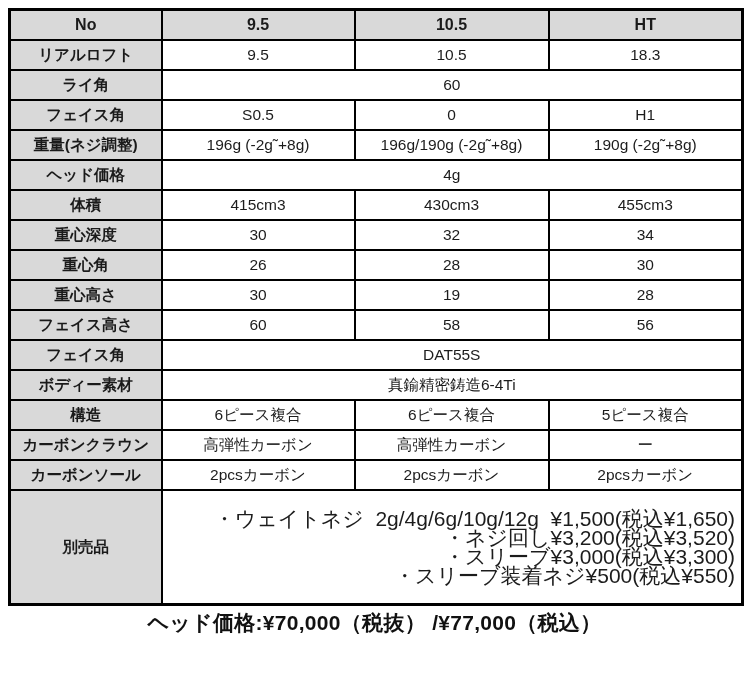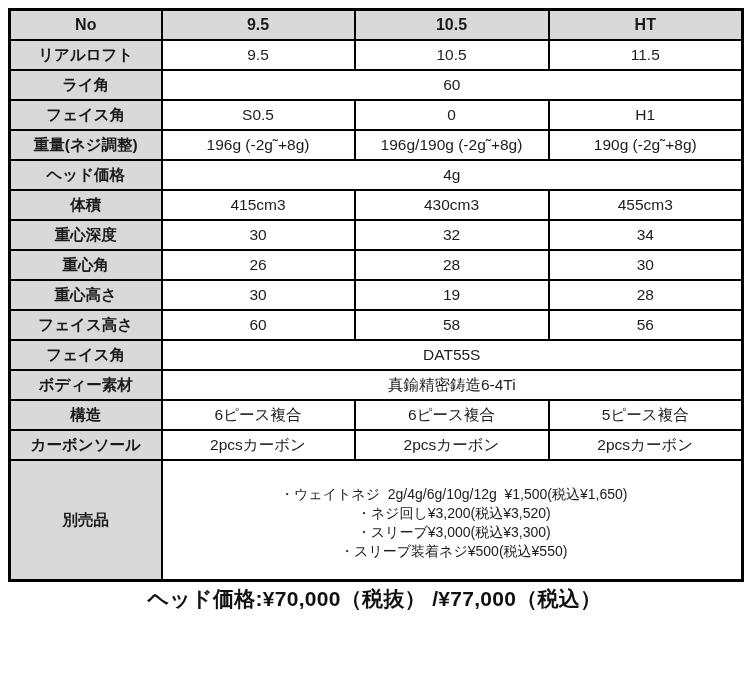--- a/index.html
+++ b/index.html
@@ -46,25 +46,25 @@
     color: #1a1a1a;
   }
   table.spec thead th {
     font-size: 16px;
   }
   table.spec td {
     background: #ffffff;
     font-weight: normal;
   }
   table.spec td.list-cell {
-    text-align: center;
+    text-align: right;
     vertical-align: middle;
-    padding: 14px 6px 8px 10px;
+    padding: 8px 6px 8px 10px;
     height: 96px;
-    font-size: 14px;
+    font-size: 21px;
     white-space: pre-wrap;
   }
   table.spec td.list-cell .line {
     line-height: 19px;
     white-space: pre-wrap;
   }
   .price-line {
     margin-top: 3px;
     text-align: center;
     font-size: 21px;
@@ -91,21 +91,21 @@
         <th>9.5</th>
         <th>10.5</th>
         <th>HT</th>
       </tr>
     </thead>
     <tbody id="spec-rows">
         <tr>
           <th class="lbl">リアルロフト</th>
           <td>9.5</td>
           <td>10.5</td>
-          <td>11.5</td>
+          <td>18.3</td>
         </tr>
         <tr>
           <th class="lbl">ライ角</th>
           <td colspan="3">60</td>
         </tr>
         <tr>
           <th class="lbl">フェイス角</th>
           <td>S0.5</td>
           <td>0</td>
           <td>H1</td>
@@ -158,20 +158,26 @@
           <th class="lbl">ボディー素材</th>
           <td colspan="3">真鍮精密鋳造6-4Ti</td>
         </tr>
         <tr>
           <th class="lbl">構造</th>
           <td>6ピース複合</td>
           <td>6ピース複合</td>
           <td>5ピース複合</td>
         </tr>
         <tr>
+          <th class="lbl">カーボンクラウン</th>
+          <td>高弾性カーボン</td>
+          <td>高弾性カーボン</td>
+          <td>ー</td>
+        </tr>
+        <tr>
           <th class="lbl">カーボンソール</th>
           <td>2pcsカーボン</td>
           <td>2pcsカーボン</td>
           <td>2pcsカーボン</td>
         </tr>
         <tr>
           <th class="lbl">別売品</th>
           <td colspan="3" class="list-cell"><div class="line">・ウェイトネジ  2g/4g/6g/10g/12g  ¥1,500(税込¥1,650)</div><div class="line">・ネジ回し¥3,200(税込¥3,520)</div><div class="line">・スリーブ¥3,000(税込¥3,300)</div><div class="line">・スリーブ装着ネジ¥500(税込¥550)</div></td>
         </tr>
       </tbody>

